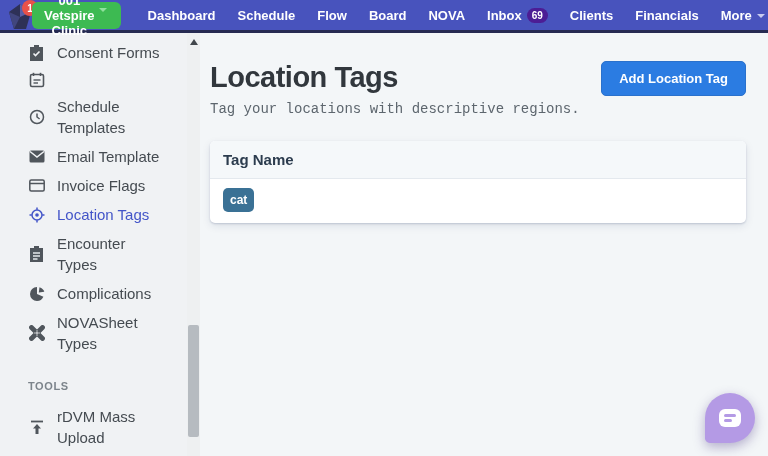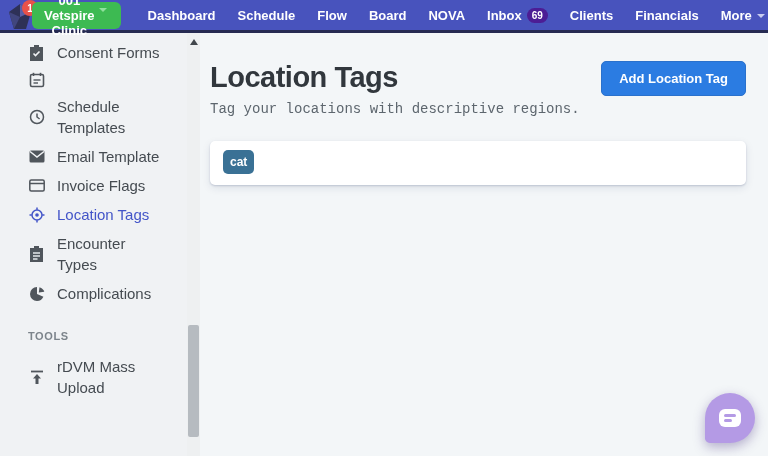--- a/index.html
+++ b/index.html
@@ -349,20 +349,38 @@
     <div class="sb-item">
       <span class="sb-icon">
         <svg width="16" height="16" viewBox="0 0 16 16">
             <path class="st" d="M7 1a7 7 0 0 0 0 14 7 7 0 0 0 6.4-4.2L7 8z" transform="translate(1,0)"></path>
             <path class="st" d="M9.5 1.2a7 7 0 0 1 4.8 4.6L8.8 6.5z" transform="translate(1,0)"></path>
           </svg>
       </span>
       <span class="sb-label">Complications</span>
     </div>
 
+    <div class="sb-item">
+      <span class="sb-icon">
+        <svg width="16" height="16" viewBox="0 0 16 16">
+            <g class="st">
+              <rect x="-2.2" y="5.6" width="20.4" height="4.8" rx="2.4" transform="rotate(45 8 8)"></rect>
+              <rect x="-2.2" y="5.6" width="20.4" height="4.8" rx="2.4" transform="rotate(-45 8 8)"></rect>
+            </g>
+            <g fill="#f0f2f4">
+              <circle cx="8" cy="8" r="0.9"></circle>
+              <circle cx="6" cy="8" r="0.7"></circle>
+              <circle cx="10" cy="8" r="0.7"></circle>
+              <circle cx="8" cy="6" r="0.7"></circle>
+              <circle cx="8" cy="10" r="0.7"></circle>
+            </g>
+          </svg>
+      </span>
+      <span class="sb-label">NOVASheet Types</span>
+    </div>
 
     <div class="sb-section">TOOLS</div>
 
     <div class="sb-item">
       <span class="sb-icon">
         <svg width="14" height="15" viewBox="0 0 14 15">
             <line class="so" x1="1" y1="1.5" x2="13" y2="1.5" stroke-width="1.8"></line>
             <path class="st" d="M7 4l4 4.5H8.5V14h-3V8.5H3z"></path>
           </svg>
       </span>
@@ -378,20 +396,21 @@
   <main class="main">
     <div class="main-header">
       <div>
         <h1 class="page-title">Location Tags</h1>
         <div class="page-subtitle">Tag your locations with descriptive regions.</div>
       </div>
       <button class="add-btn">Add Location Tag</button>
     </div>
 
     <div class="card">
+      <div class="card-header">Tag Name</div>
       <div class="card-row">
         <span class="tag-badge">cat</span>
       </div>
     </div>
   </main>
 </div>
 
 <div class="chat-launcher">
   <div class="chat-glyph"></div>
 </div>

